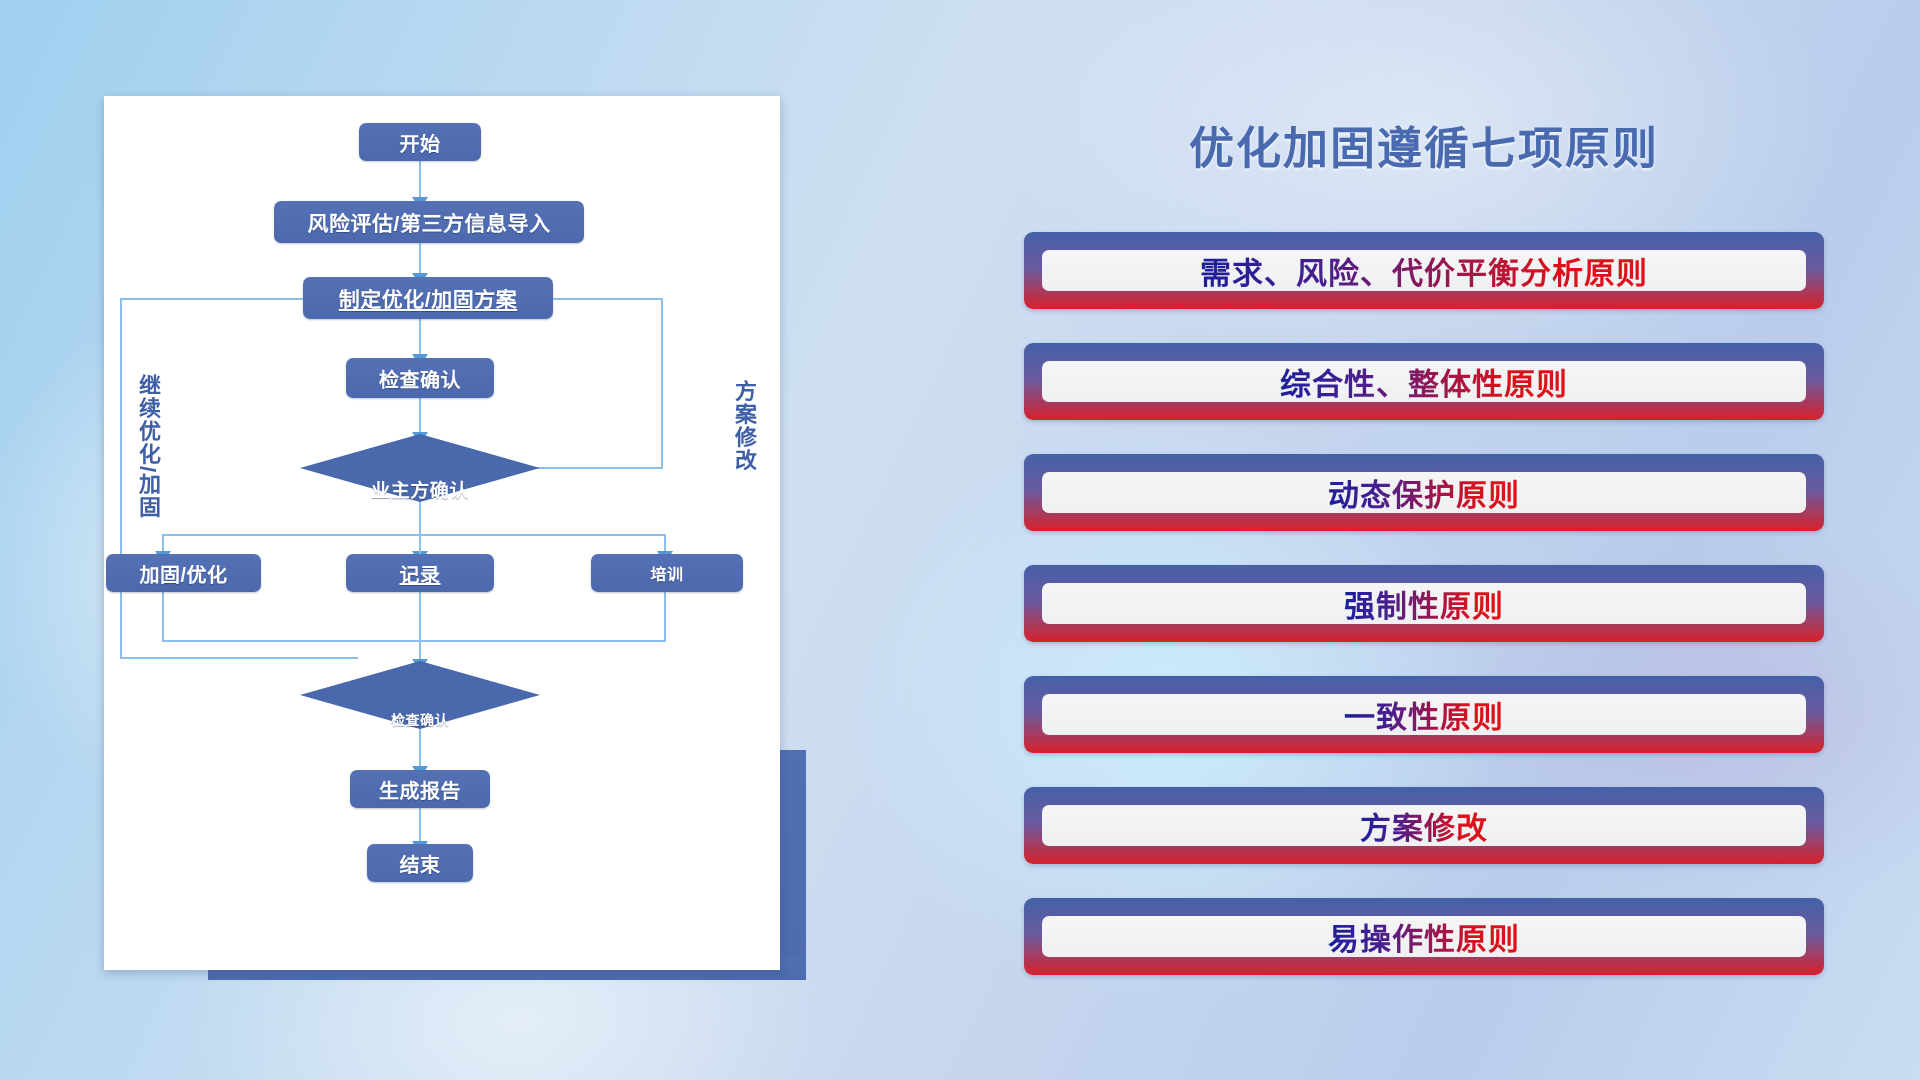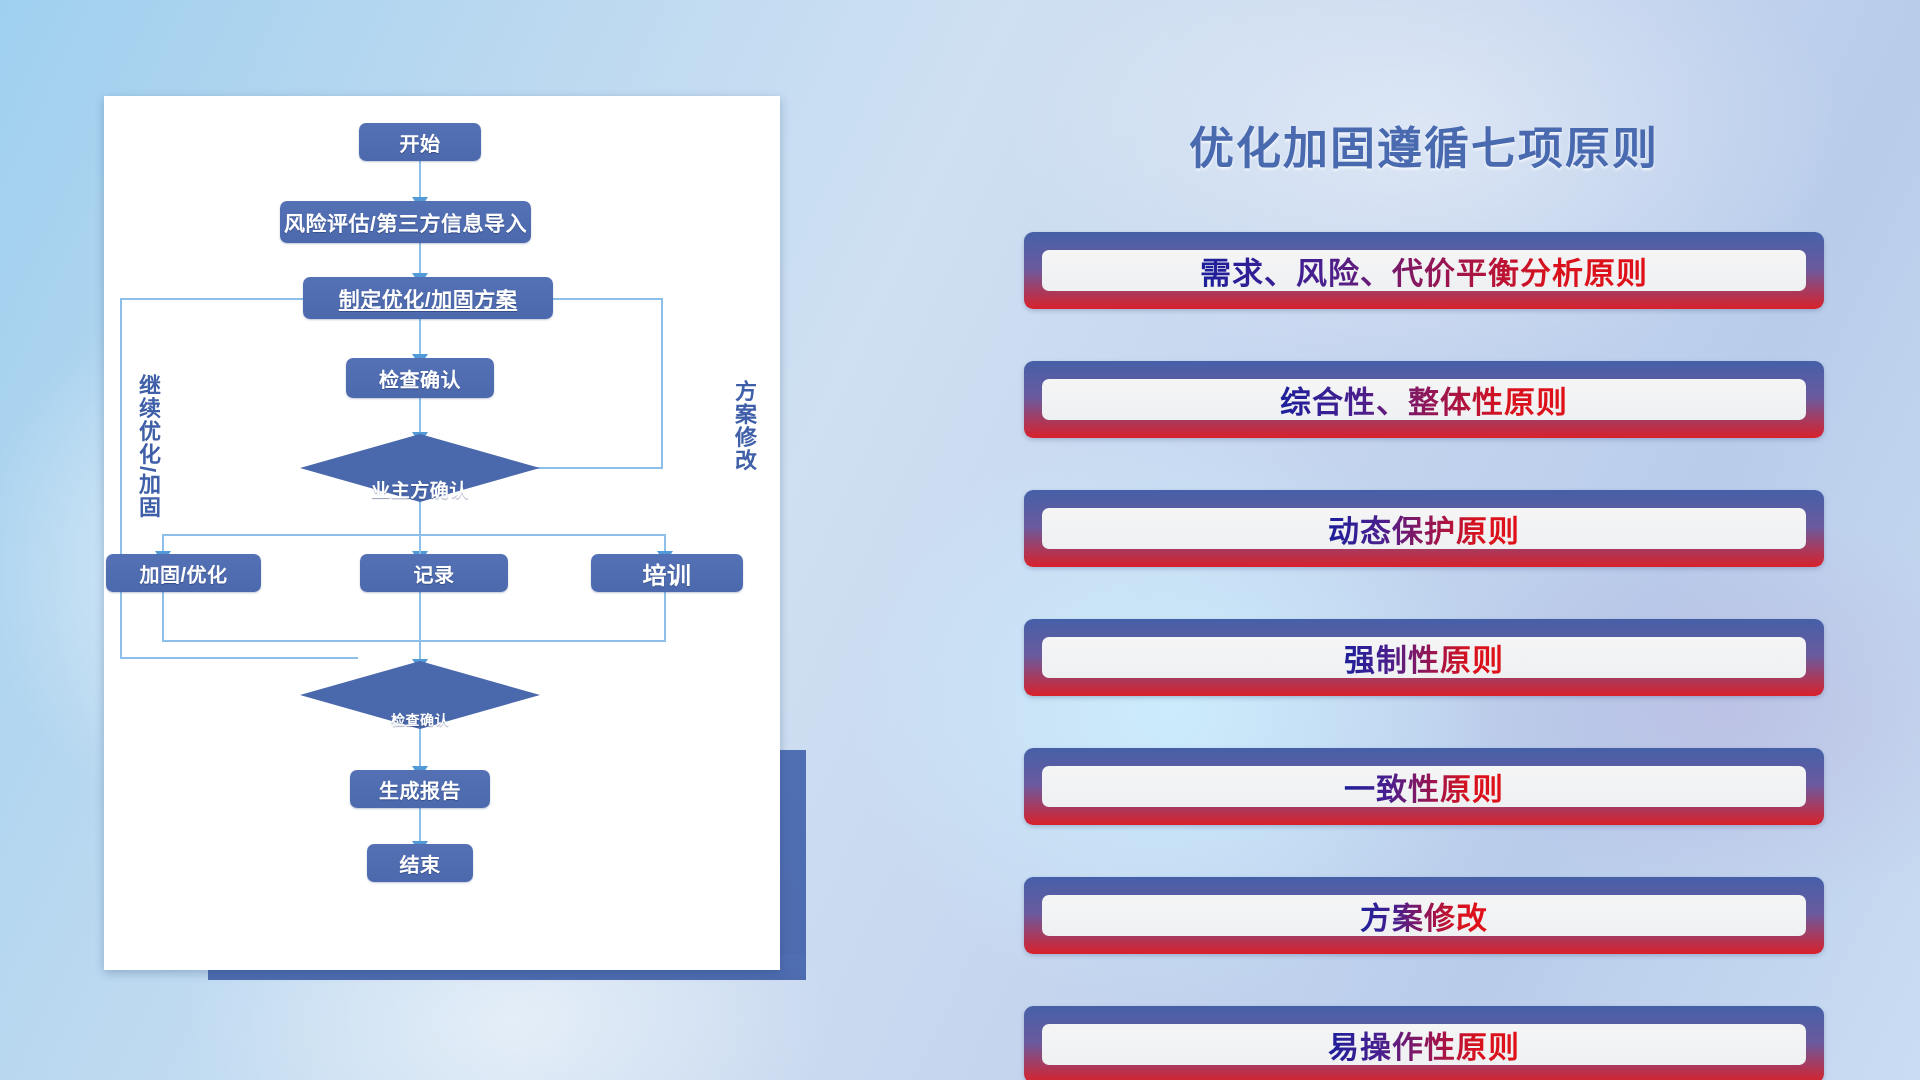--- a/index.html
+++ b/index.html
@@ -95,21 +95,21 @@
   #right-title{
     position:absolute;left:1024px;top:112px;width:800px;
     text-align:center;
     font-size:45px;font-weight:bold;color:#4a6ab0;
     letter-spacing:2px;
     text-shadow:0 2px 3px rgba(255,255,255,.75);
   }
   #principle-list{position:absolute;left:1024px;top:232px;width:800px;}
   .p-card{
     position:relative;box-sizing:border-box;
-    height:77px;margin-bottom:52px;
+    height:77px;margin-bottom:34px;
     border-radius:9px;
     padding:18px;
     background:linear-gradient(180deg,#4560a8 0%,#6b5a9e 48%,#d8212b 100%);
     box-shadow:0 2px 4px rgba(60,80,130,.28);
   }
   .p-inner{
     height:100%;width:100%;box-sizing:border-box;border-radius:7px;
     background:linear-gradient(180deg,#f5f5f6,#eef0f1);
     display:flex;align-items:center;justify-content:center;
   }
@@ -175,46 +175,46 @@
   <div class="ln v" style="left:315px;top:632px;height:40px;"></div>
   <div class="arrow down" style="left:308px;top:670px;"></div>
 
   <div class="ln v" style="left:315px;top:712px;height:35px;"></div>
   <div class="arrow down" style="left:308px;top:745px;"></div>
 
   <div class="node" style="left:255px;top:27px;width:122px;height:38px;font-size:20px;">
     <span>开始</span>
   </div>
 
-  <div class="node" style="left:176px;top:105px;width:251px;height:42px;font-size:21px;">
+  <div class="node" style="left:170px;top:105px;width:310px;height:42px;font-size:21px;">
     <span>风险评估/第三方信息导入</span>
   </div>
 
   <div class="node" style="left:199px;top:181px;width:250px;height:42px;font-size:21px;text-decoration:underline;">
     <span>制定优化/加固方案</span>
   </div>
 
   <div class="node" style="left:242px;top:262px;width:148px;height:40px;font-size:20px;">
     <span>检查确认</span>
   </div>
 
   <div class="diamond" style="left:196px;top:338px;width:240px;height:68px;font-size:19px;">
     <div class="dshape"></div>
     <span class="dlabel">业主方确认</span>
   </div>
 
   <div class="node" style="left:2px;top:458px;width:155px;height:38px;font-size:20px;">
     <span>加固/优化</span>
   </div>
 
-  <div class="node" style="left:256px;top:458px;width:148px;height:38px;font-size:20px;">
+  <div class="node" style="left:242px;top:458px;width:148px;height:38px;font-size:20px;text-decoration:underline;">
     <span>记录</span>
   </div>
 
-  <div class="node" style="left:487px;top:458px;width:152px;height:38px;font-size:24px;">
+  <div class="node" style="left:487px;top:458px;width:152px;height:38px;font-size:16px;">
     <span>培训</span>
   </div>
 
   <div class="diamond" style="left:196px;top:565px;width:240px;height:68px;font-size:14px;">
     <div class="dshape"></div>
     <span class="dlabel">检查确认</span>
   </div>
 
   <div class="node" style="left:246px;top:674px;width:140px;height:38px;font-size:20px;">
     <span>生成报告</span>

